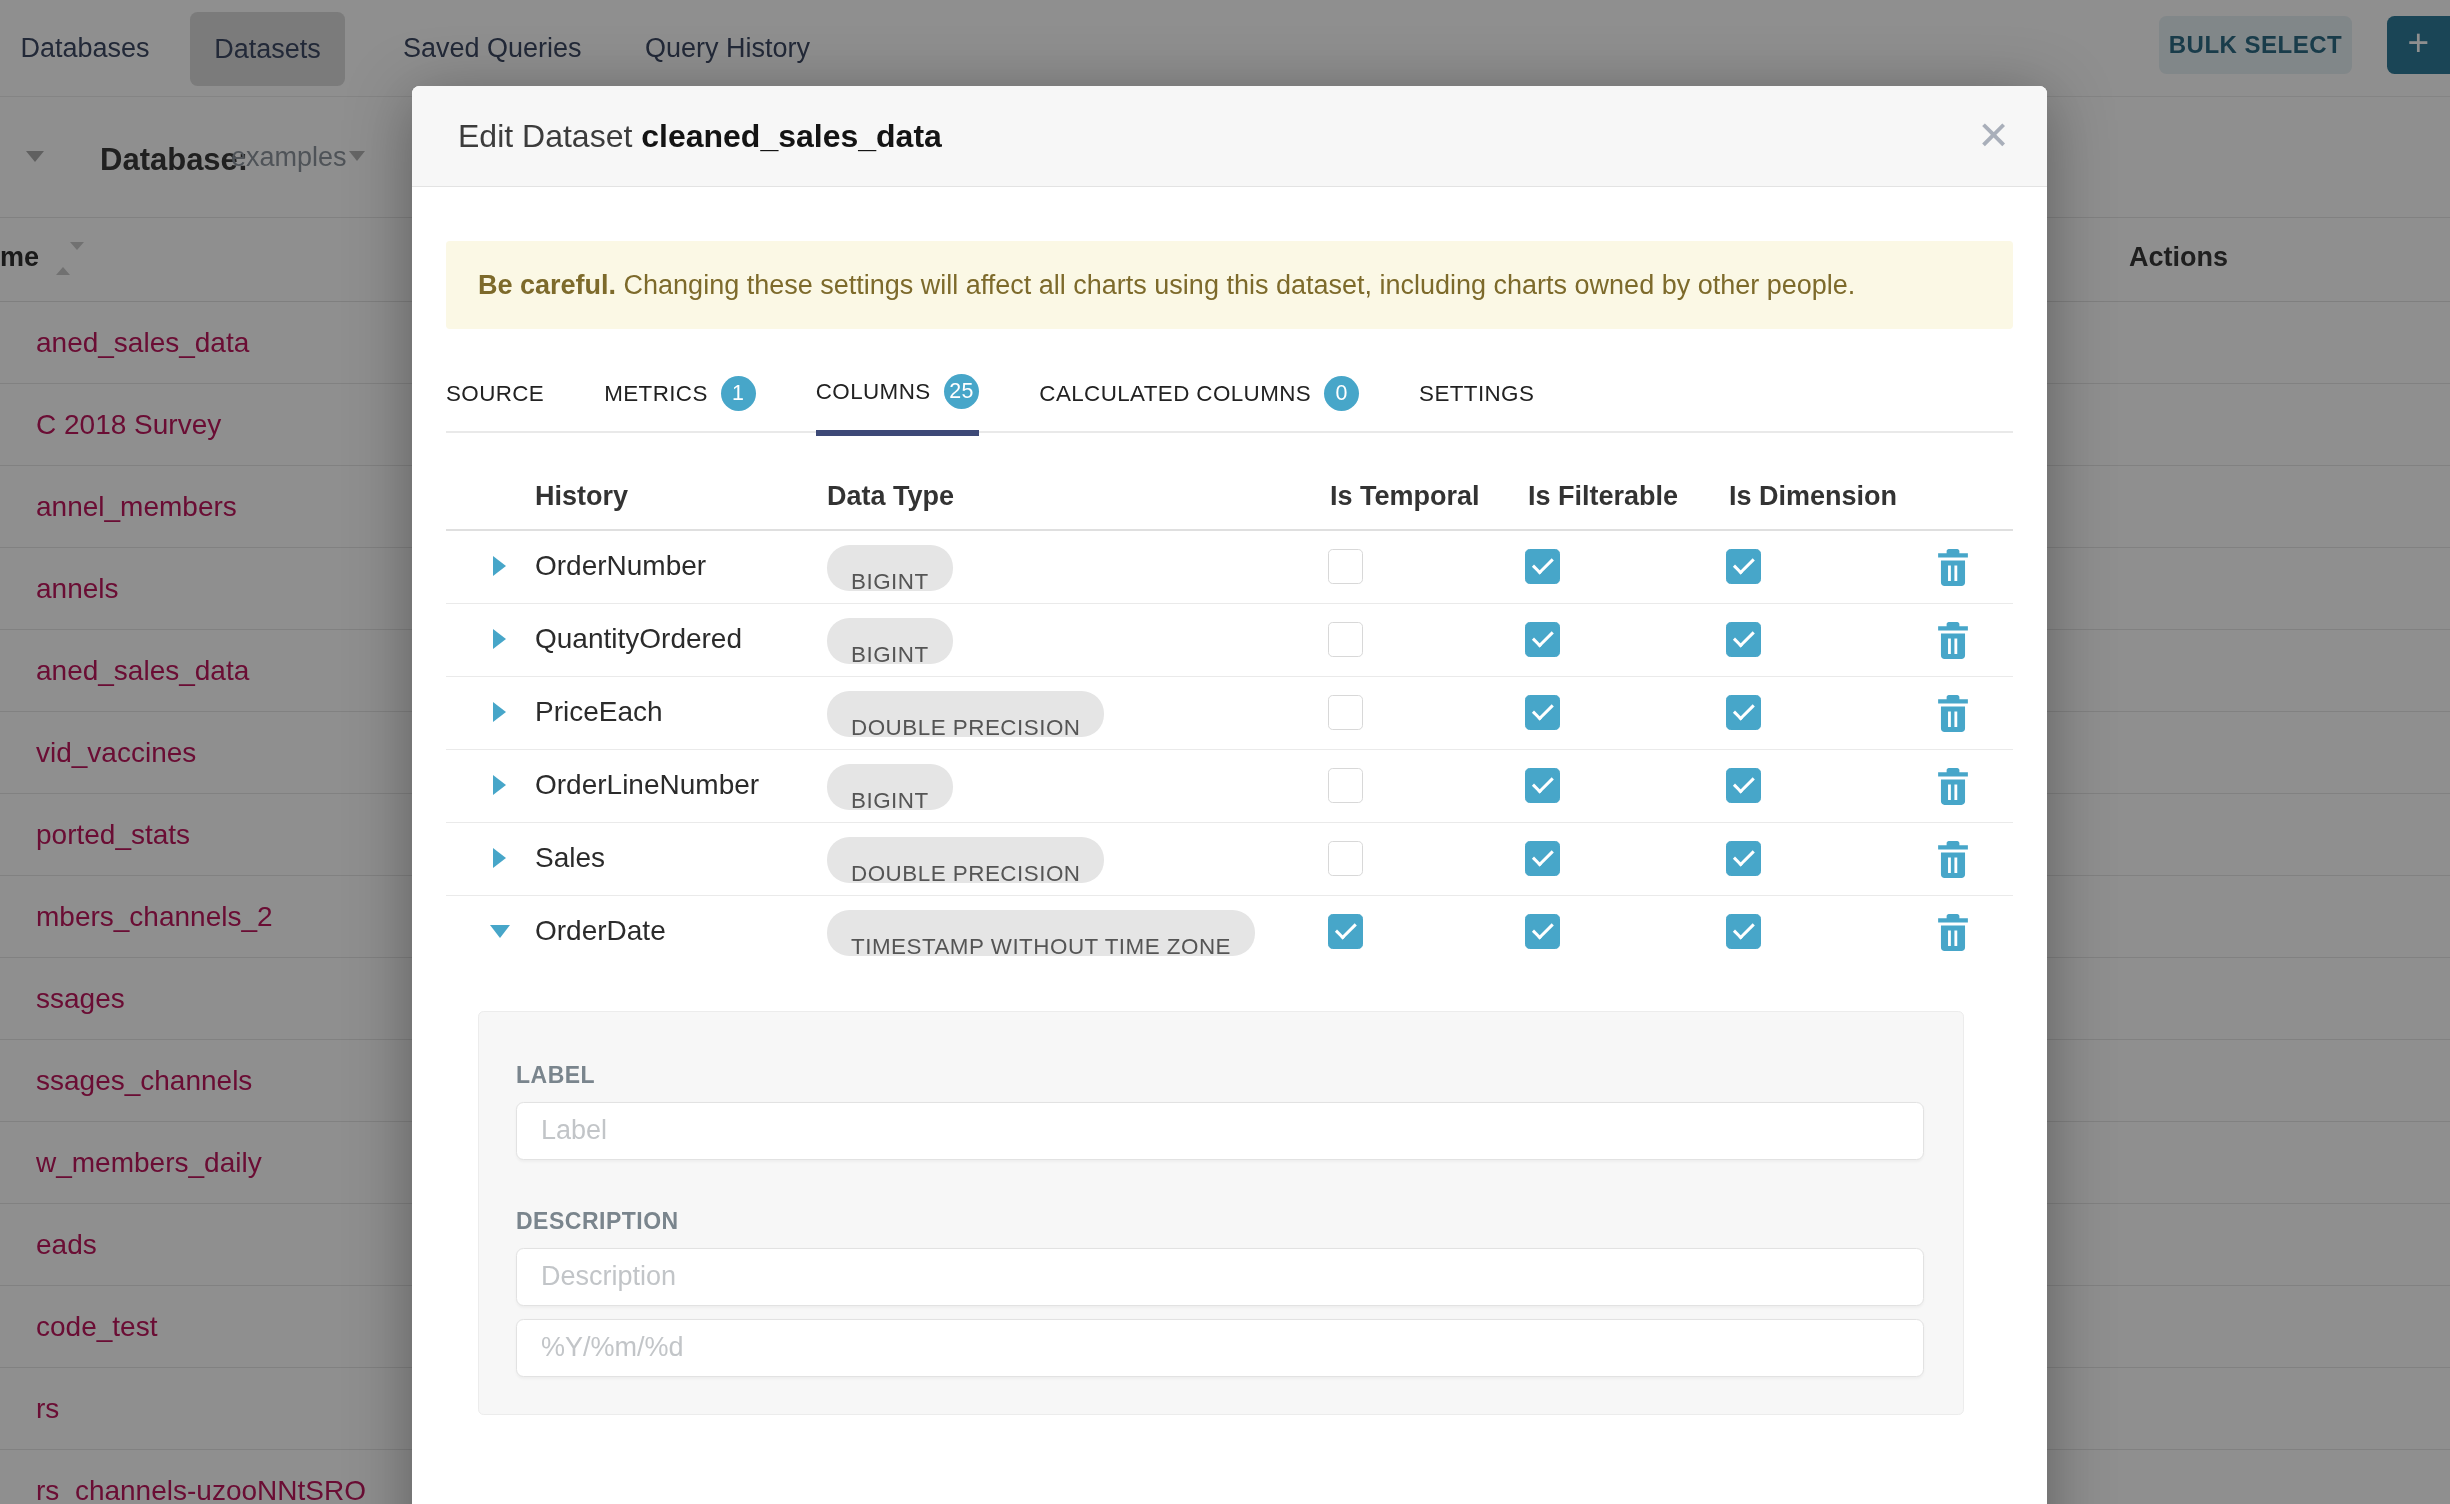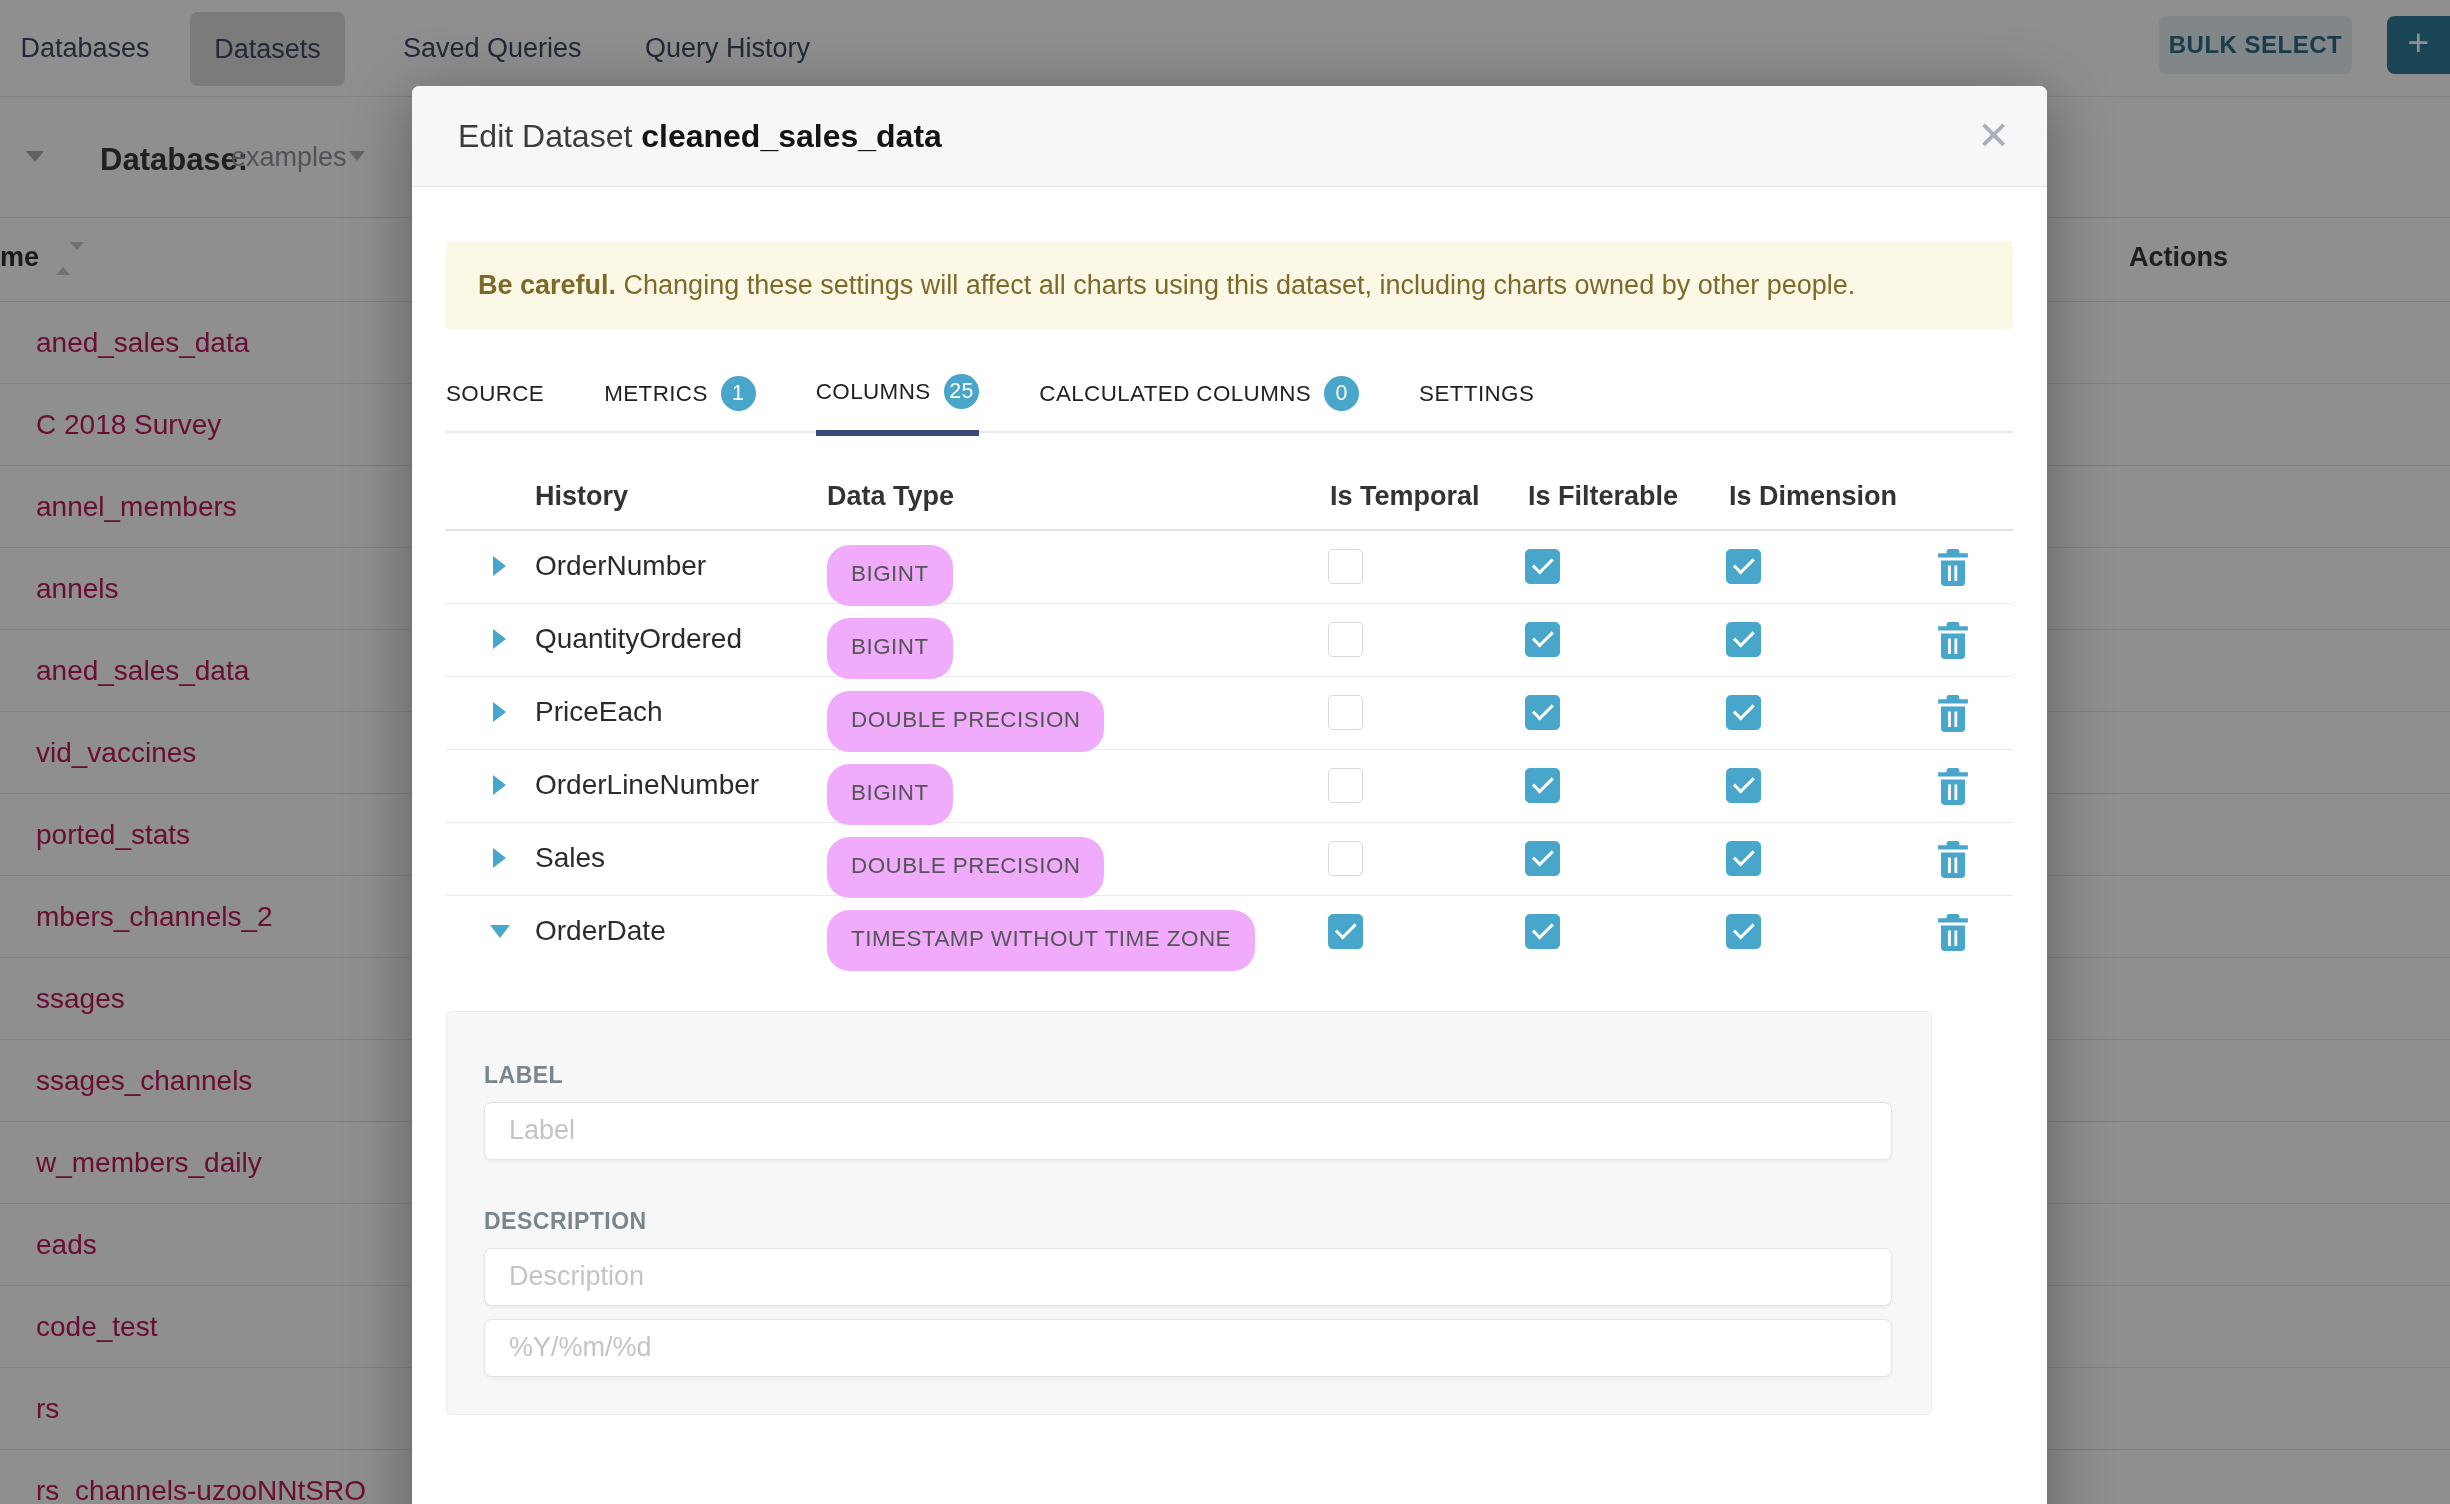--- a/index.html
+++ b/index.html
@@ -81,33 +81,33 @@
   .th.c-temp { left:884px; } .th.c-filt { left:1082px; } .th.c-dim { left:1283px; }
 
   .col-row { position:relative; height:73px; border-bottom:0.9px solid #eaeaea; }
   .col-row.last { border-bottom:none; height:76px; }
   .caret { position:absolute; left:47px; top:25px; width:0; height:0;
            border-top:10.3px solid transparent; border-bottom:10.3px solid transparent;
            border-left:13px solid #47a6c9; cursor:pointer; }
   .col-row.expanded .caret { border-left:10.3px solid transparent; border-right:10.3px solid transparent;
            border-top:13px solid #47a6c9; border-bottom:none; top:29px; left:44px; }
   .col-name { position:absolute; left:89px; top:19.6px; font-size:28px; color:#2b2b2b; }
-  .type-pill { position:absolute; left:381px; top:14px; height:61px; line-height:45px;
-               padding:6px 24px; background:#f0abfc; border-radius:22.4px; font-size:22.4px;
+  .type-pill { position:absolute; left:381px; top:14px; height:46px; line-height:45px;
+               padding:14px 24px; background:#e5e5e5; border-radius:22.4px; font-size:22.4px;
                color:#555; letter-spacing:0.5px; white-space:nowrap; }
   .cb { position:absolute; top:18.6px; width:35px; height:35px; background:#fff;
         border:1.9px solid #d8d8d8; border-radius:4.7px; cursor:pointer; }
   .cb.checked { background:#47a6c9; border-color:#47a6c9; }
   .cb.checked::after { content:""; position:absolute; left:6.5px; top:7.5px; width:17px; height:8.4px;
         border-left:3.7px solid #fff; border-bottom:3.7px solid #fff; transform:rotate(-45deg); }
   .cb.pos-temp { left:882px; } .cb.pos-filt { left:1079px; } .cb.pos-dim { left:1280px; }
   .trash { position:absolute; left:1490px; top:18.6px; width:34px; height:37px; cursor:pointer; }
 
   .detail-panel { position:relative; margin-top:39px; width:1486px; background:#f7f7f7;
-                  border:0.9px solid #ececec; border-radius:5.6px; padding:50px 37px 37px 37px; }
+                  border:0.9px solid #ececec; border-radius:5.6px; padding:50px 37px 37px 37px;margin-left:32px; }
   .field-label { font-size:23px; font-weight:600; color:#7a858d; letter-spacing:0.5px;
                  display:flex; align-items:center; gap:11.2px; }
   .field-input { display:block; width:1408px; height:58px; margin-top:13px; background:#fff;
                  border:0.9px solid #e2e2e2; border-radius:7.5px; font-size:27px; color:#333;
                  padding:0 24px; font-family:"Liberation Sans", sans-serif;
                  box-shadow:0 1.9px 2.8px rgba(0,0,0,.04); outline:none; }
   .field-input::placeholder { color:#c2c5c8; }
   .field-gap { margin-top:48px; }
   .info-icon { display:inline-flex; align-items:center; justify-content:center; width:27px; height:27px;
                border-radius:50%; background:#7a858d; color:#fff; font-size:17.7px; font-weight:700;

